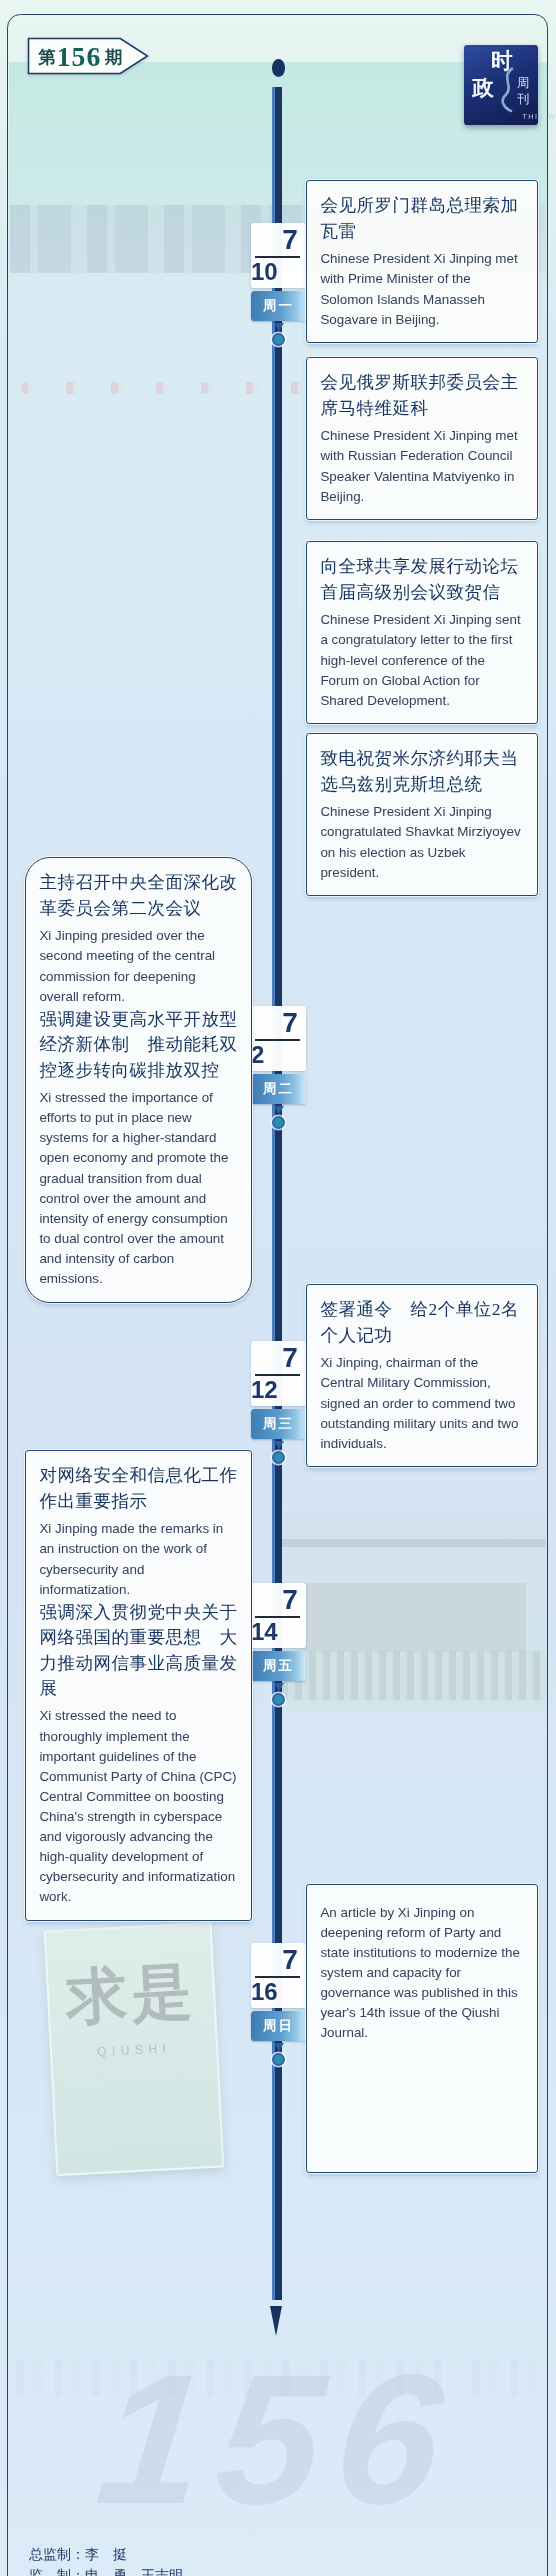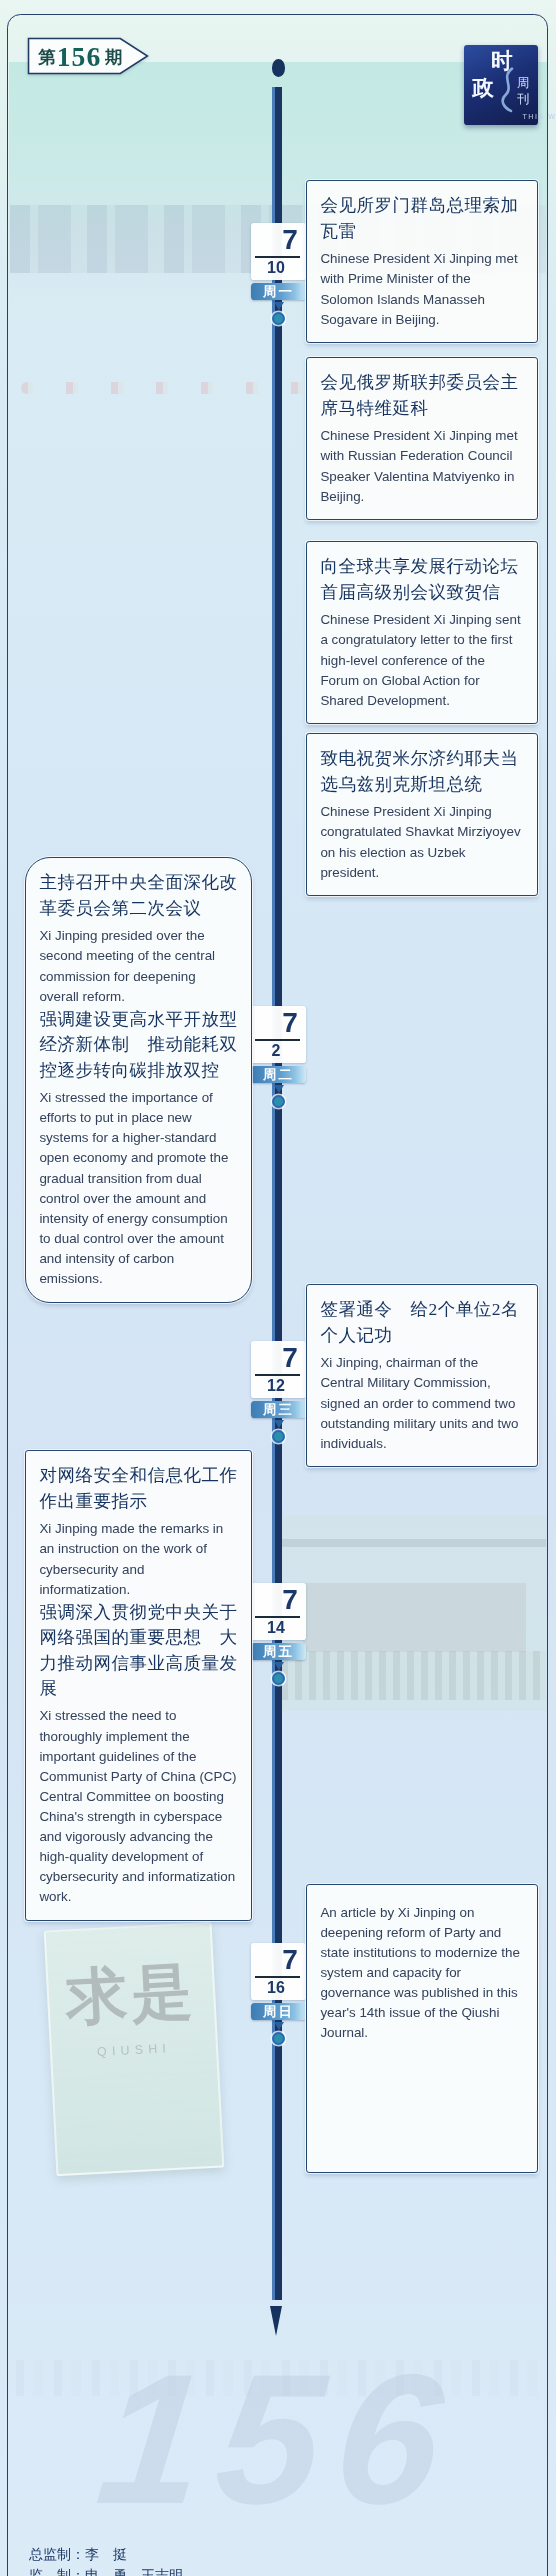--- a/index.html
+++ b/index.html
@@ -54,22 +54,22 @@
   .tl-line{position:absolute;left:272px;top:87px;width:9.8px;height:2213px;z-index:3;
          background:linear-gradient(90deg,#4a7cba 0 2.6px,#1b3562 2.6px);}
   .tl-arrow{position:absolute;left:270px;top:2306px;width:0;height:0;z-index:3;
          border-left:6.7px solid transparent;border-right:6.7px solid transparent;border-top:30px solid #16325e;}
   
   .marker{position:absolute;left:251px;width:55px;z-index:4;}
   .mk1{top:223px;} .mk2{top:1006px;} .mk3{top:1341px;} .mk4{top:1583px;} .mk5{top:1943px;}
   .mk-box{background:rgba(255,255,255,.96);border-radius:3.1px;box-shadow:0 1px 2.6px rgba(30,60,100,.25);padding:3.1px 0 4.1px 0;}
   .mk-month{font-size:28px;font-weight:700;color:#1c3868;line-height:1;text-align:right;padding-right:8.2px;}
   .mk-divider{height:2.1px;background:#1c2b3a;width:82%;margin:2.1px 4% 2.1px 8%;}
-  .mk-day{font-size:16px;font-weight:700;color:#1c3868;line-height:1;text-align:center;padding-right:5.2px;}
-  .mk-tag{margin-top:2.6px;height:17px;border-radius:3.6px;display:flex;align-items:center;justify-content:center;
+  .mk-day{font-size:24px;font-weight:700;color:#1c3868;line-height:1;text-align:left;padding-right:5.2px;}
+  .mk-tag{margin-top:2.6px;height:30px;border-radius:3.6px;display:flex;align-items:center;justify-content:center;
          color:#ffffff;font-size:13.4px;font-weight:700;letter-spacing:2.1px;
          background:linear-gradient(90deg,#3e7db4 0%,#5f9fd0 55%,#8fc3e4 80%,#cdeaf7 100%);
          box-shadow:0 1px 2.1px rgba(30,60,100,.3);}
   .mk-tri{width:0;height:0;margin:1.5px auto 0 auto;border-left:5.7px solid transparent;border-right:5.7px solid transparent;border-top:8.2px solid #2a5f9e;}
   .mk-dot{width:9.3px;height:9.3px;margin:2.1px auto 0 auto;border-radius:50%;background:#2b8fad;border:2.1px solid #2a69b0;
          box-shadow:0 0 0 1.5px rgba(255,255,255,.75);}
   
   .card{position:absolute;z-index:4;box-sizing:border-box;padding:12.4px 13.4px;border:1px solid #24466f;border-radius:3.1px;
          background:rgba(252,253,252,.93);box-shadow:0 0 0 1px rgba(255,255,255,.7),0 2.1px 4.6px rgba(40,70,120,.2);}
   .card-right{left:306px;width:232px;}

